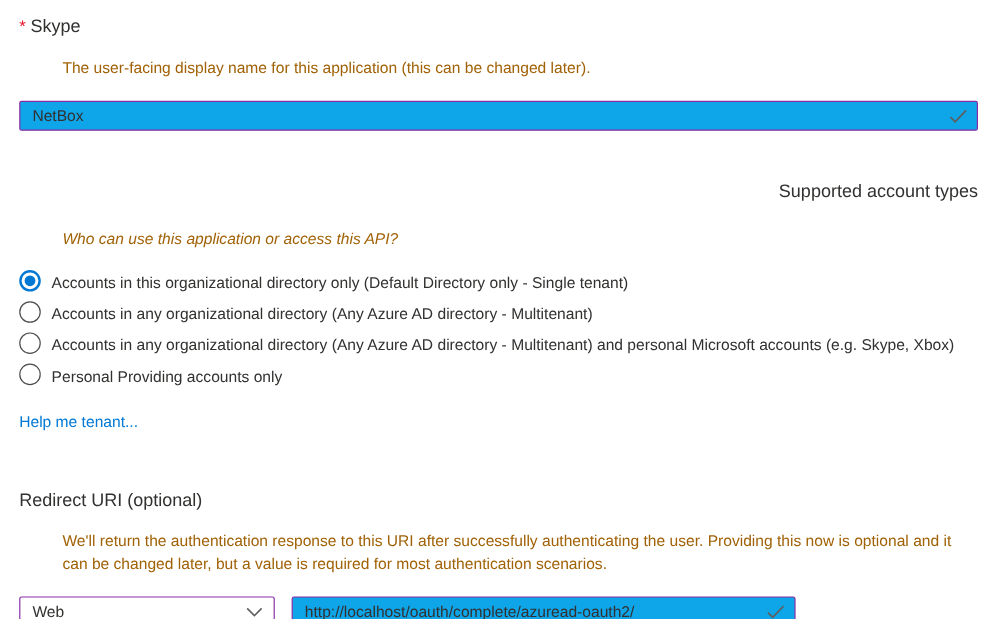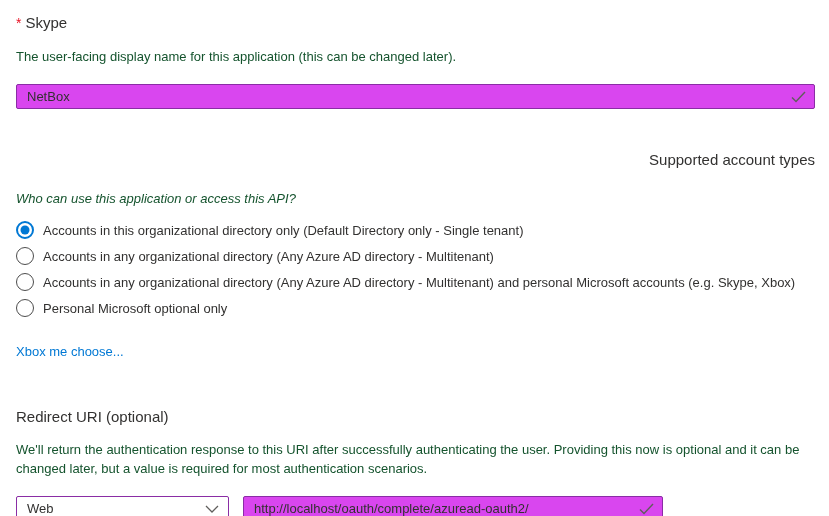--- a/index.html
+++ b/index.html
@@ -19,57 +19,58 @@
     font-weight: 400;
     color: #323130;
   }
   .required-star {
     color: #e81123;
     margin-right: 4px;
     font-size: 14px;
   }
   .desc-text {
     font-size: 13px;
-    color: #14532d;
+    color: #a16207;
     line-height: 19px;
+    margin-left: 36px;
   }
   
   .name-heading { margin-top: 2px; }
   .name-desc { margin-top: 16px; }
   .field-wrap {
     position: relative;
     margin-top: 18px;
   }
   input.text-field {
     width: 100%;
     height: 25px;
     border: 1px solid #8a2da5;
     border-radius: 2px;
     font-family: "Liberation Sans", sans-serif;
     font-size: 13px;
     color: #323130;
     padding: 0 28px 0 10px;
     outline: none;
-    background: #d946ef;
+    background: #0ea5e9;
   }
   .check-icon {
     position: absolute;
     right: 9px;
     top: 50%;
     transform: translateY(-50%);
     line-height: 0;
     pointer-events: none;
   }
   
   .account-heading { margin-top: 42px; text-align: right; }
   .question-text { margin-top: 21px; font-style: italic; }
   .radio-group { margin-top: 9px; }
   .radio-row {
     display: flex;
-    align-items: center;
+    align-items: flex-end;
     height: 26px;
     cursor: pointer;
   }
   .radio-circle {
     width: 18px;
     height: 18px;
     border: 1px solid #4d4d4d;
     border-radius: 50%;
     flex: 0 0 18px;
     position: relative;
@@ -172,25 +173,25 @@
     <div class="radio-row">
       <span class="radio-circle"></span>
       <span class="radio-label">Accounts in any organizational directory (Any Azure AD directory - Multitenant)</span>
     </div>
     <div class="radio-row">
       <span class="radio-circle"></span>
       <span class="radio-label">Accounts in any organizational directory (Any Azure AD directory - Multitenant) and personal Microsoft accounts (e.g. Skype, Xbox)</span>
     </div>
     <div class="radio-row">
       <span class="radio-circle"></span>
-      <span class="radio-label">Personal Microsoft optional only</span>
-    </div>
-  </div>
-
-  <a class="help-link">Xbox me choose...</a>
+      <span class="radio-label">Personal Providing accounts only</span>
+    </div>
+  </div>
+
+  <a class="help-link">Help me tenant...</a>
 
   
   <div class="section-heading redirect-heading">Redirect URI (optional)</div>
   <div class="desc-text redirect-desc">We'll return the authentication response to this URI after successfully authenticating the user. Providing this now is optional and it can be changed later, but a value is required for most authentication scenarios.</div>
 
   <div class="redirect-row">
     <div class="select-box">
       <span>Web</span>
       <span class="select-chevron">
         <svg width="14" height="9" viewBox="0 0 14 9">

